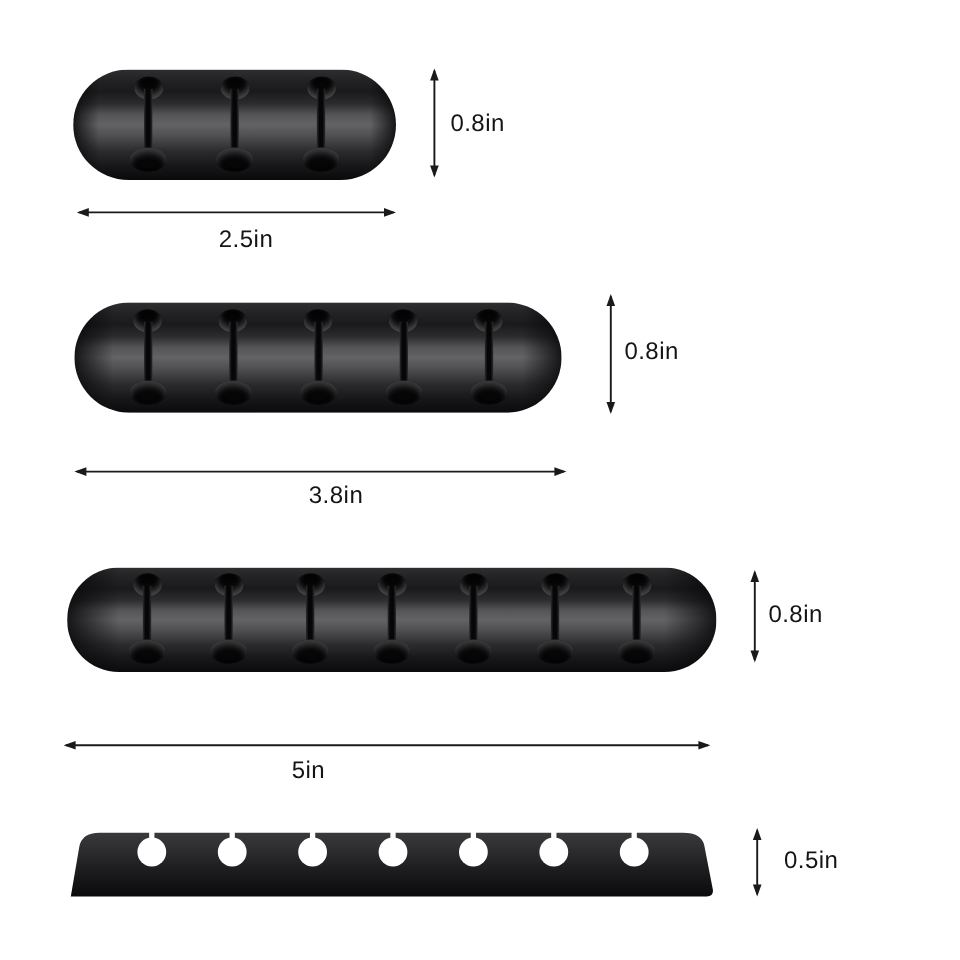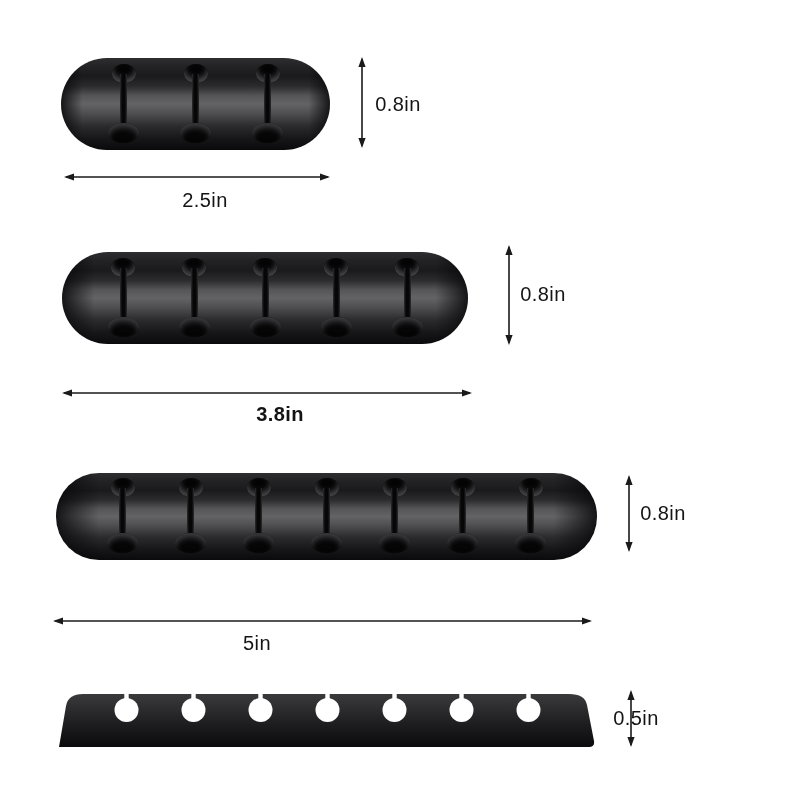--- a/index.html
+++ b/index.html
@@ -199,19 +199,19 @@
           <path d="M 631,690 L 627.4,700 L 634.6,700 Z" fill="#1a1a1a"></path>
           <path d="M 631,747 L 634.6,737 L 627.4,737 Z" fill="#1a1a1a"></path>
         </g>
       </g>
   </svg>
 
   <div class="dim-label" style="left:398px;top:104px;">0.8in</div>
   <div class="dim-label" style="left:205px;top:200px;">2.5in</div>
 
   <div class="dim-label" style="left:543px;top:294px;">0.8in</div>
-  <div class="dim-label" style="left:280px;top:414px;font-weight:bold;">3.8in</div>
+  <div class="dim-label" style="left:280px;top:414px;">3.8in</div>
 
   <div class="dim-label" style="left:663px;top:513px;">0.8in</div>
   <div class="dim-label" style="left:257px;top:643px;">5in</div>
 
-  <div class="dim-label" style="left:636px;top:718px;">0.5in</div>
+  <div class="dim-label" style="left:676px;top:718px;">0.5in</div>
 </div>
 
 </body></html>

